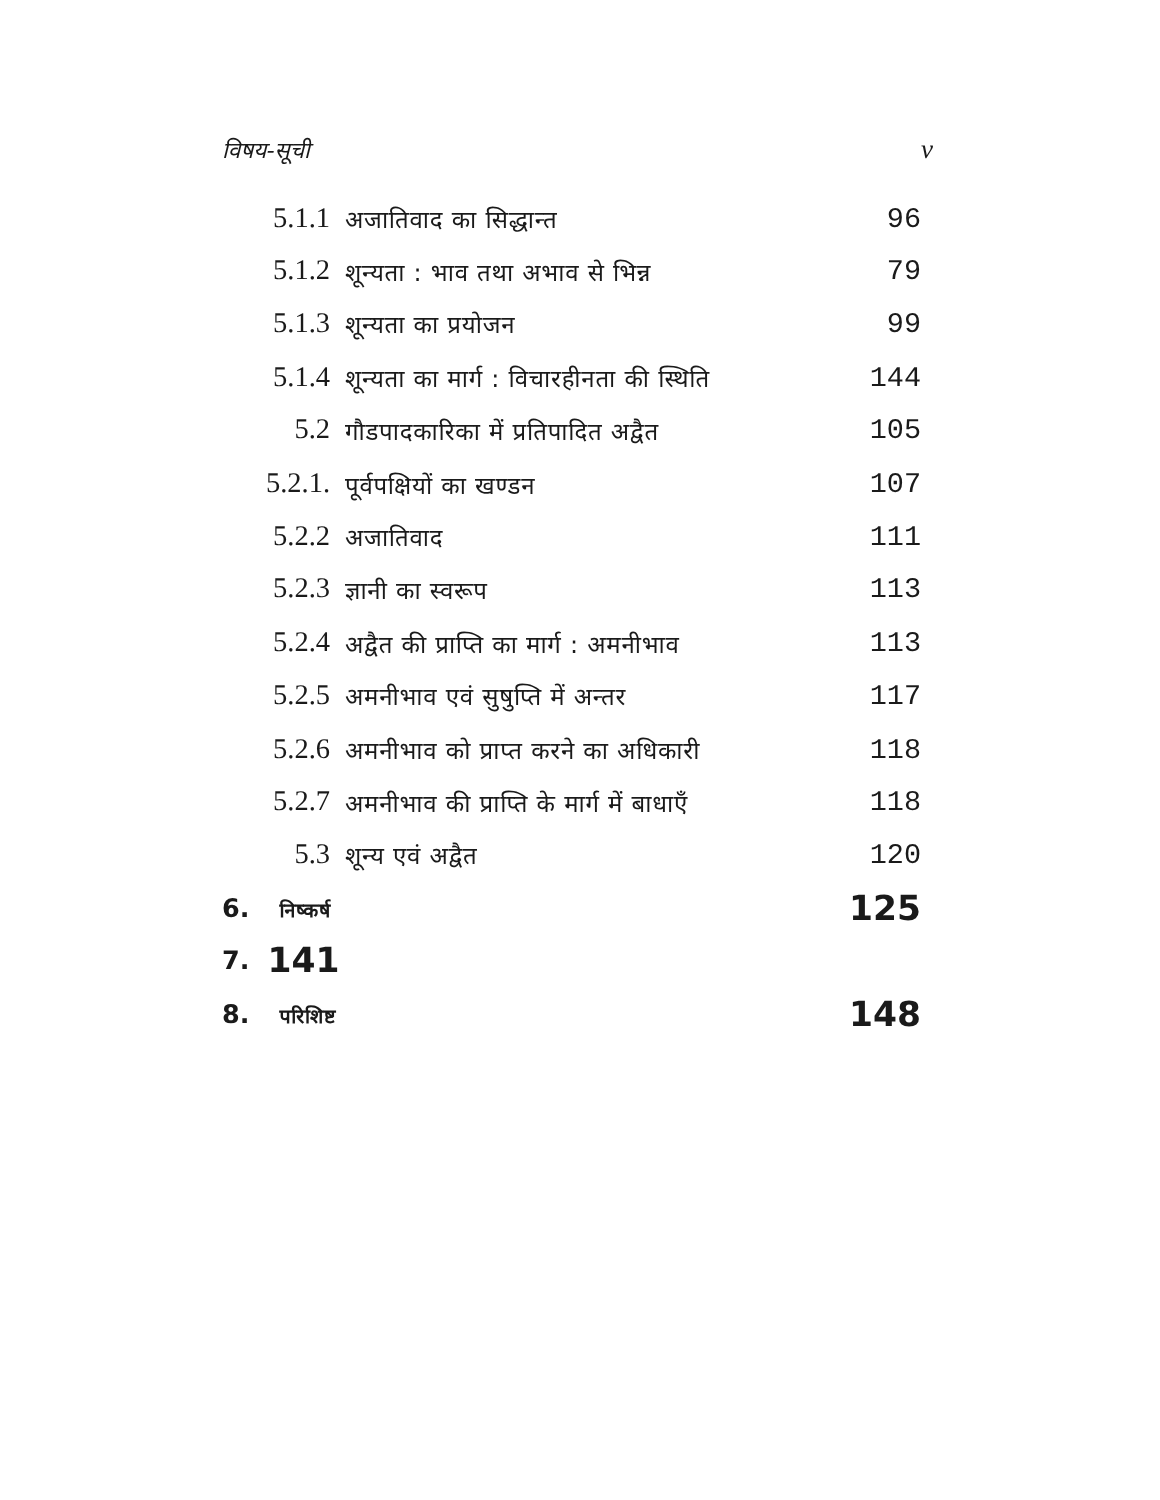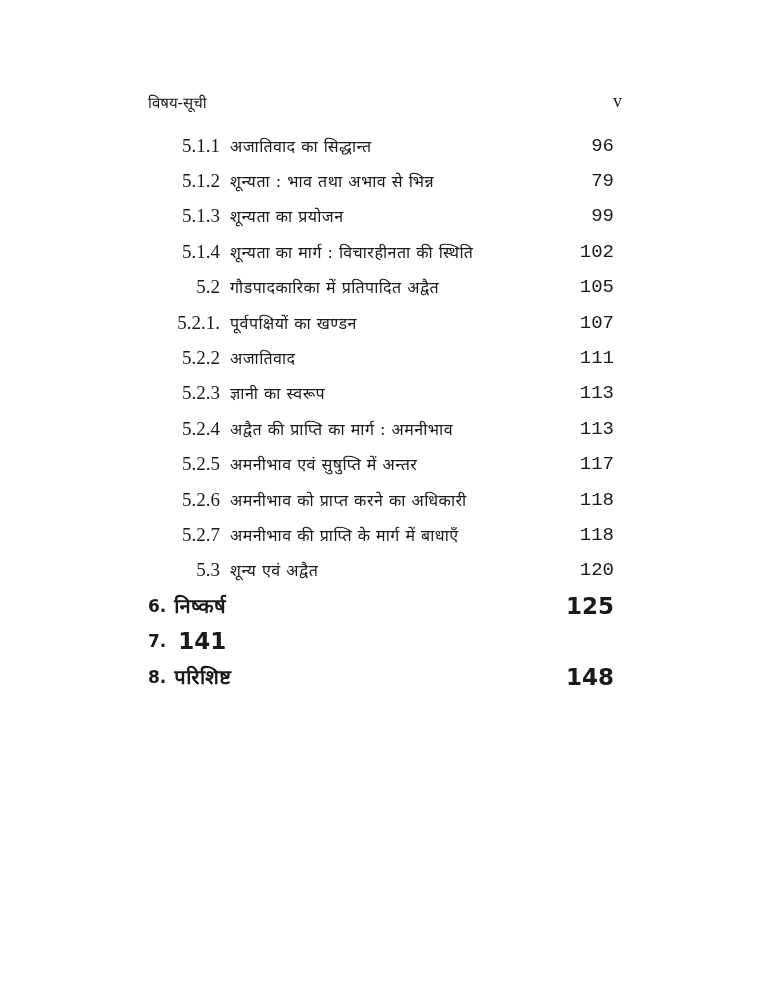--- a/index.html
+++ b/index.html
@@ -22,22 +22,23 @@
       height: 1000px;
     }
     .running-header {
       position: absolute;
       left: 148px;
       top: 86px;
       width: 478px;
       height: 26px;
       display: flex;
       justify-content: space-between;
-      align-items: flex-end;
+      align-items: center;
       font-size: 17px;
+      font-style: italic;
     }
     .running-header .title { font-family: "DejaVu Sans", sans-serif; font-size: 15px; }
     .running-header .folio { font-family: "Liberation Serif", serif; font-size: 18px; padding-right: 4px; }
 
     .toc {
       position: absolute;
       left: 148px;
       top: 128px;
       width: 466px;
     }
@@ -70,23 +71,23 @@
     }
     .toc-row.main .num {
       width: auto;
       flex: 0 0 auto;
       text-align: left;
       font-family: "DejaVu Sans", sans-serif;
       font-weight: bold;
       font-size: 17px;
     }
     .toc-row.main .label {
-      margin-left: 8px;
+      margin-left: 20px;
       font-weight: bold;
-      font-size: 20px;
+      font-size: 13px;
     }
     .toc-row.main .page-num {
       font-family: "DejaVu Sans", sans-serif;
       font-weight: bold;
       font-size: 23px;
     }
   </style>
 </head>
 <body>
 
@@ -113,21 +114,21 @@
 
     <div class="toc-row">
       <span class="num">5.1.3</span>
       <span class="label">शून्यता का प्रयोजन</span>
       <span class="page-num">99</span>
     </div>
 
     <div class="toc-row">
       <span class="num">5.1.4</span>
       <span class="label">शून्यता का मार्ग : विचारहीनता की स्थिति</span>
-      <span class="page-num">102</span>
+      <span class="page-num">144</span>
     </div>
 
     <div class="toc-row">
       <span class="num">5.2</span>
       <span class="label">गौडपादकारिका में प्रतिपादित अद्वैत</span>
       <span class="page-num">105</span>
     </div>
 
     <div class="toc-row">
       <span class="num">5.2.1.</span>

